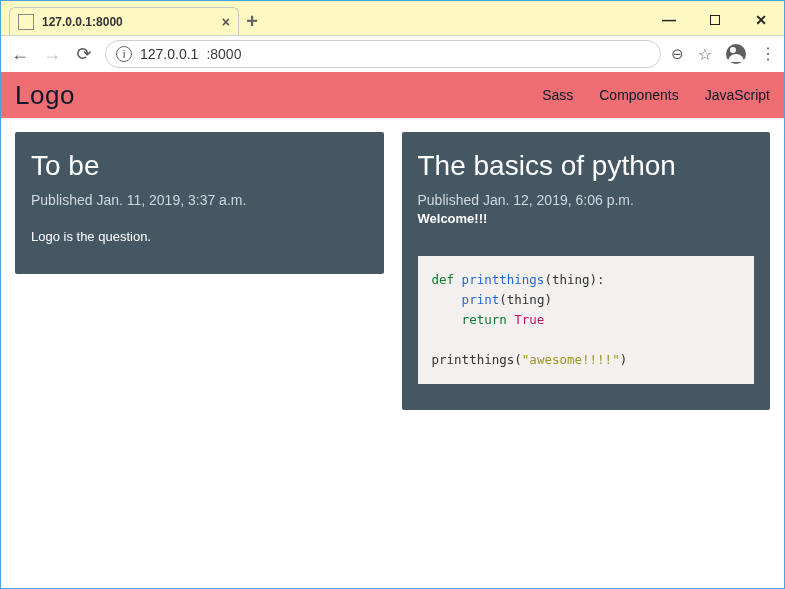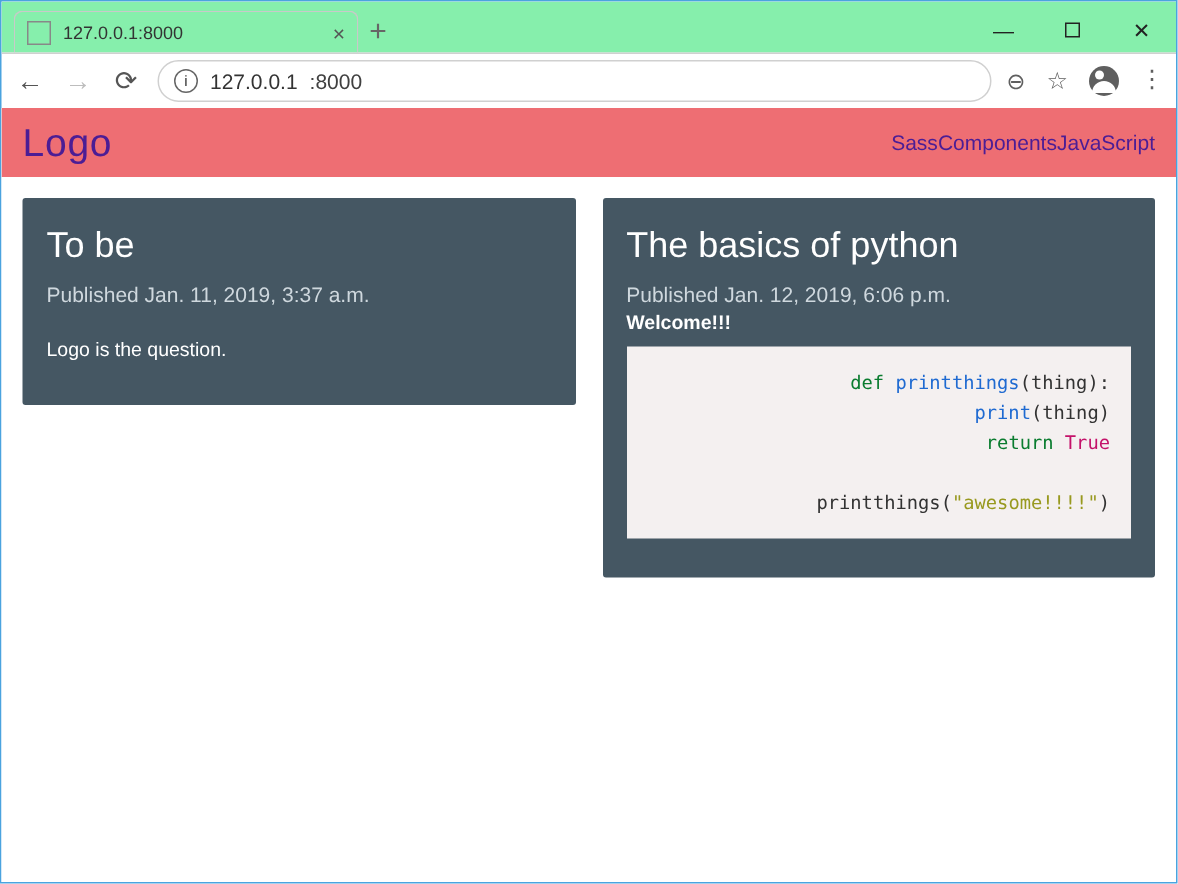--- a/index.html
+++ b/index.html
@@ -1,20 +1,20 @@
 <!DOCTYPE html>
 <html><head>
 <meta charset="utf-8">
 <style>
   * { box-sizing: border-box; margin: 0; padding: 0; }
   html, body { width: 785px; height: 589px; font-family: Arial, Helvetica, sans-serif; overflow: hidden; }
   body { border: 1px solid #4aa3df; background: #fff; }
 
   
-  .titlebar { height: 34px; background:#86efac; display:flex; align-items:flex-end; }
+  .titlebar { height: 34px; background:#fef9c3; display:flex; align-items:flex-end;font-weight:bold; }
   .titlebar .tab {
     margin-left:8px; height:28px; width:230px;
     border:1px solid #c9c9c9; border-bottom:none; border-radius:6px 6px 0 0;
     display:flex; align-items:center; padding:0 8px; gap:8px; font-size:12px; color:#333;
   }
   .titlebar .tab .favicon { width:16px;height:16px;border:1px solid #888; }
   .titlebar .tab .close { margin-left:auto; color:#555; font-size:14px; }
   .titlebar .newtab { width:26px; text-align:center; font-size:20px; color:#666; padding-bottom:2px;}
   .titlebar .winbtns { margin-left:auto; display:flex; }
   .titlebar .winbtns div { width:46px; height:30px; display:flex; align-items:center; justify-content:center; font-size:14px; color:#222;}
@@ -37,42 +37,42 @@
   .toolbar .right .avatar { width:20px;height:20px;border-radius:50%;background:#5f5f5f; position:relative;}
   .toolbar .right .avatar::after{content:"";position:absolute;left:4px;top:3px;width:6px;height:6px;border-radius:50%;background:#fff;}
   .toolbar .right .avatar::before{content:"";position:absolute;left:2px;top:10px;width:16px;height:8px;border-radius:8px 8px 0 0;background:#fff;}
   .toolbar .right .dots { font-size:16px; letter-spacing:0; line-height:0;}
 
   
   .viewport {
     position:absolute; left:1px; right:1px; top:72px; bottom:1px; overflow:auto; background:#fff;
   }
   .navbar {
-    background:#ee6e73; color:#4c1d95; height:46px; display:flex; align-items:center;
+    background:#ee6e73; color:#0f172a; height:46px; display:flex; align-items:center;
     padding:4px 14px; font-size:15px;
   }
   .navbar .brand { font-size:26px; font-weight:300; letter-spacing:0.5px;}
-  .navbar .links { margin-left:auto; display:flex; font-size:14px;}
+  .navbar .links { margin-left:auto; display:flex; gap:26px; font-size:14px;}
   .navbar .links span { cursor:pointer; }
 
   .container { padding:14px; display:flex; gap:18px; align-items:flex-start; }
   .card {
     background:#455763; color:#fff; width:370px; padding:18px 16px 26px;
     border-radius:2px; font-size:13px;
   }
-  .card h2 { font-size:24px; font-weight:400; margin-bottom:10px;}
+  .card h2 { font-size:28px; font-weight:400; margin-bottom:10px;}
   .card .pub { font-size:14px; color:#cfd8de; margin-bottom:1px;}
   .card .body { font-size:13px; line-height:1.6;}
   .card .body p { margin:0;}
   .card .body .gap { height:18px; }
 
   pre.code {
     background:#f4f0f0; color:#333; font-family:Consolas,Menlo,monospace;
-    font-size:12.5px; padding:14px 14px; margin-top:5px; line-height:1.6;
-    white-space:pre; overflow:auto;text-align:right;
+    font-size:12.5px; padding:14px 14px; margin-top:26px; line-height:1.6;
+    white-space:pre; overflow:auto;
   }
   .kw{color:#0a7c2f;} .fn{color:#1f6ad1;} .pn{color:#333;} .nm{color:#333;}
   .tr{color:#c4126a;} .st{color:#98991f;}
 
 </style>
 </head>
 <body>
 
 <div class="titlebar">
   <div class="tab">

